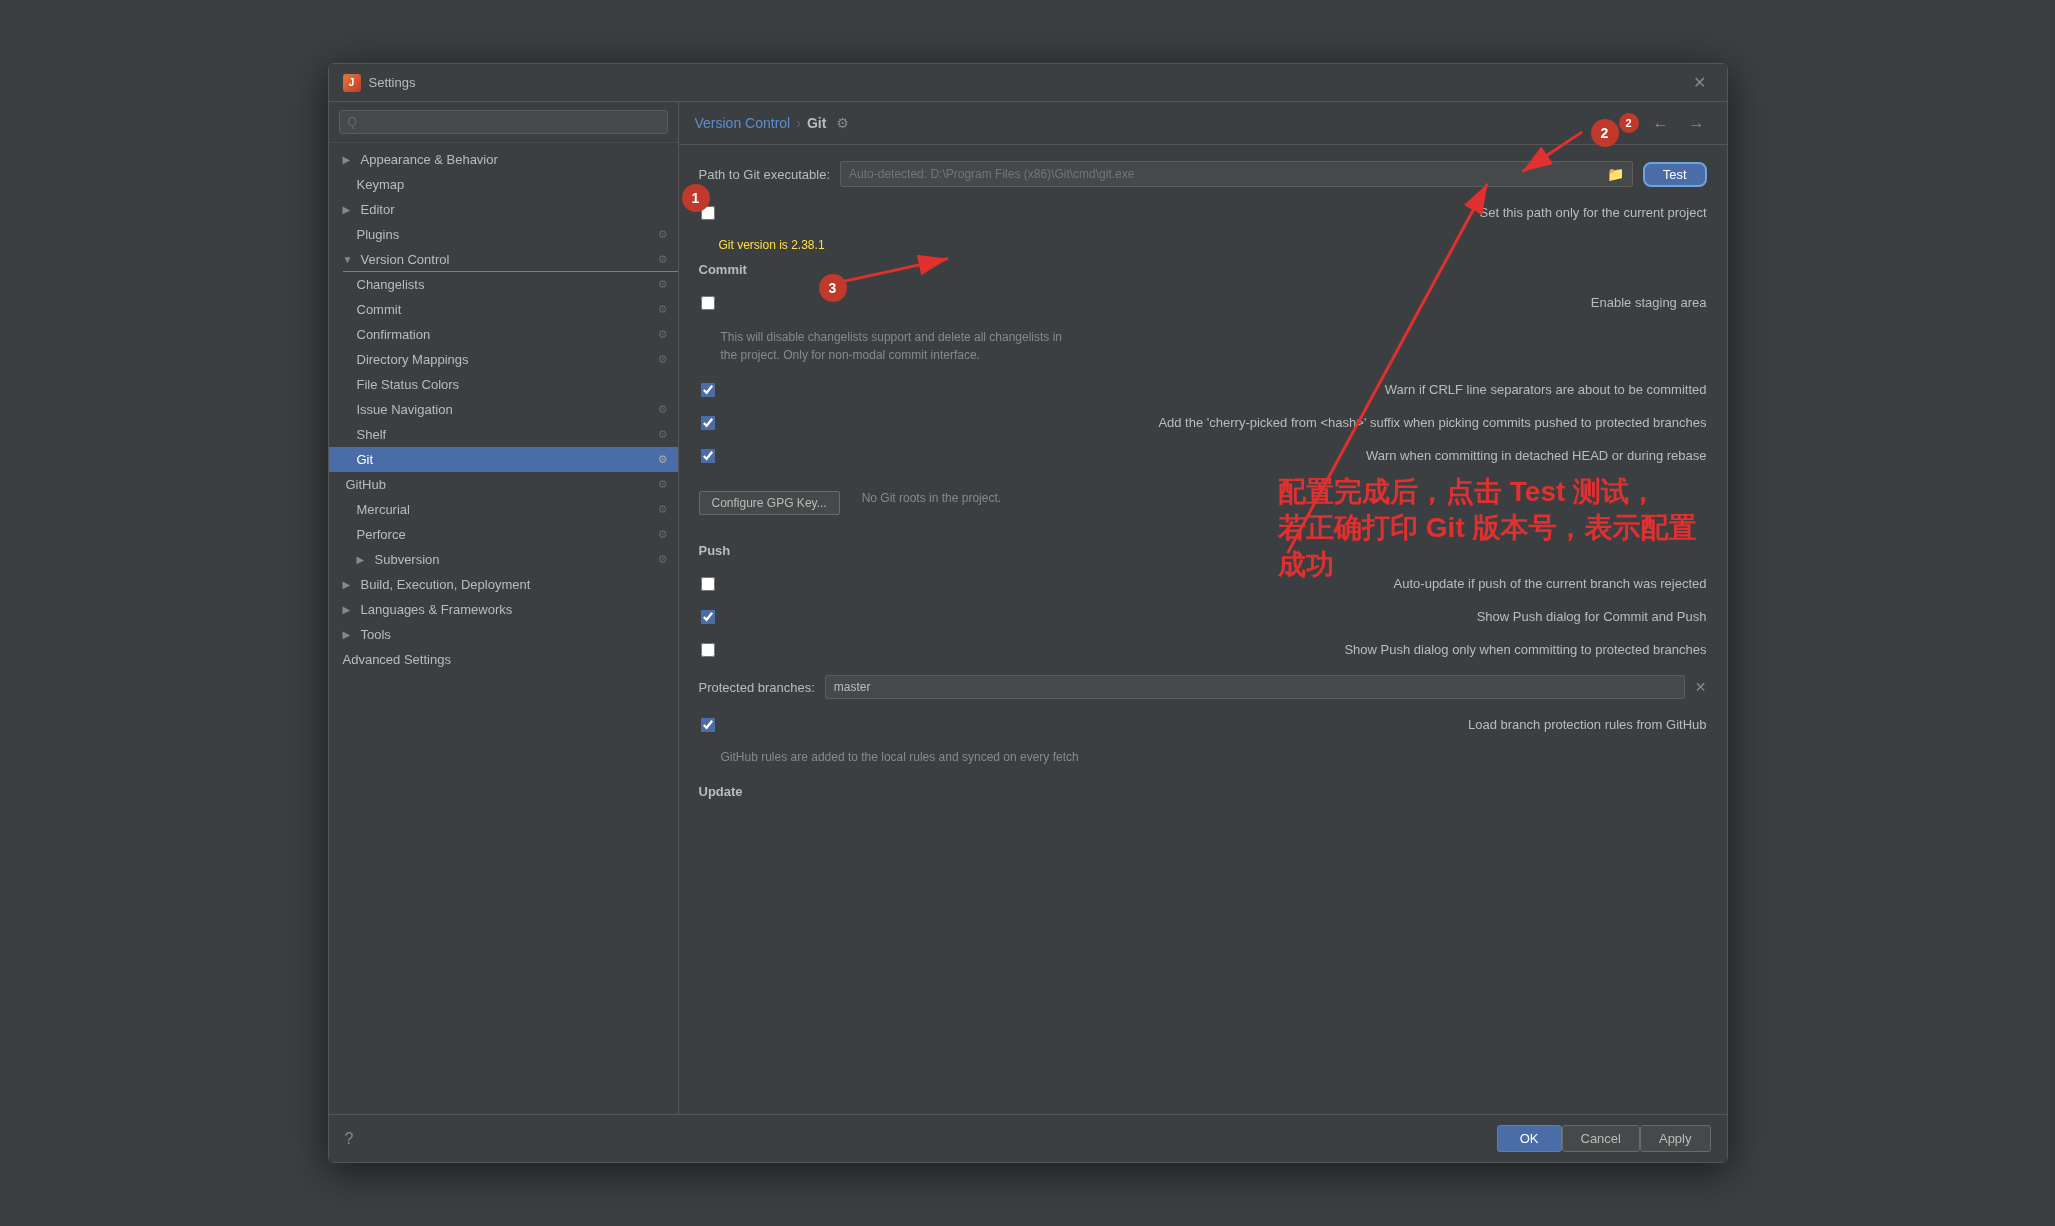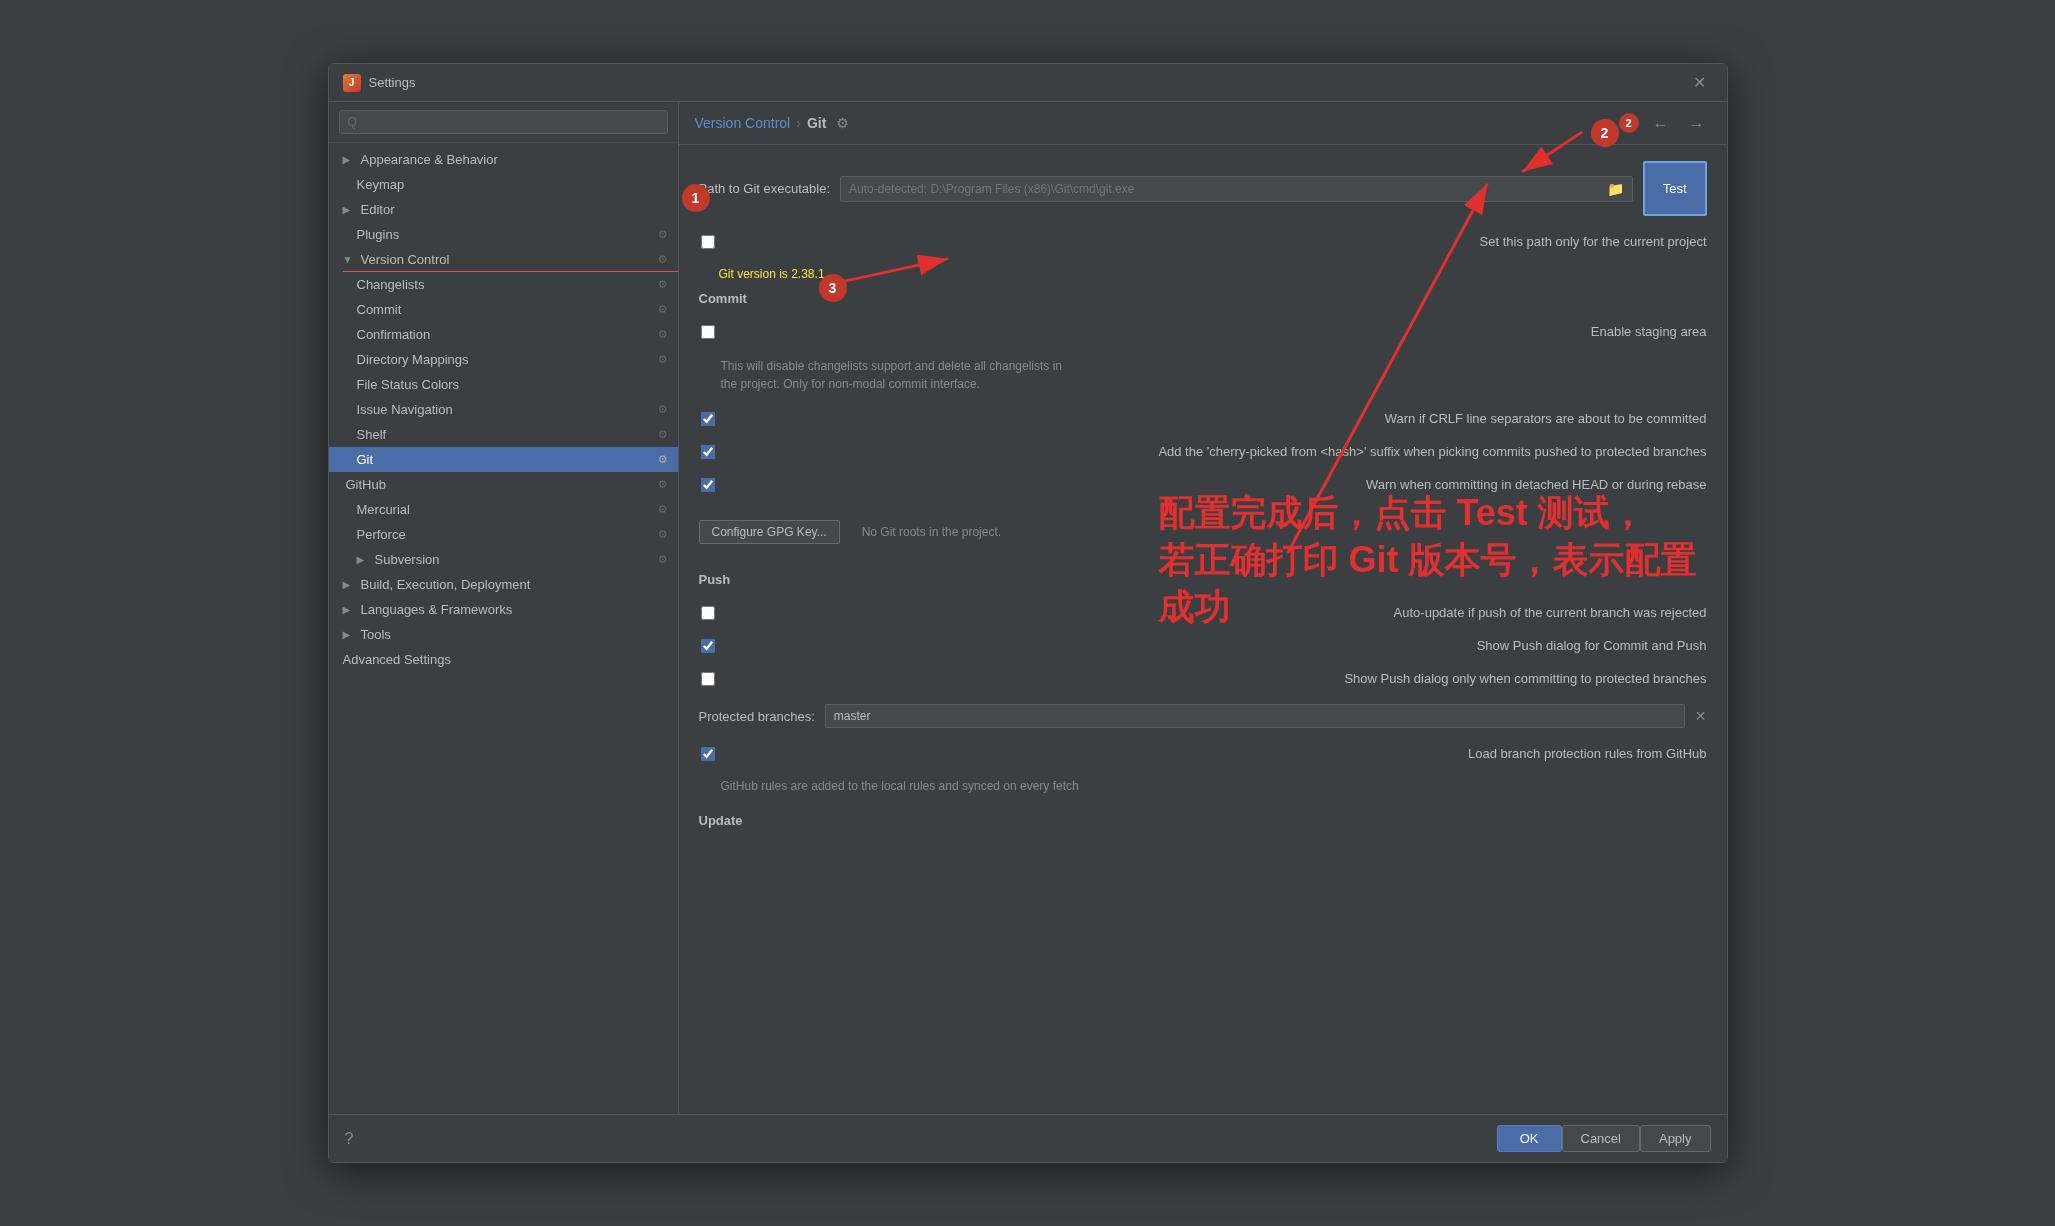--- a/index.html
+++ b/index.html
@@ -210,24 +210,24 @@
       background: none;
       border: none;
       color: #888;
       cursor: pointer;
       font-size: 14px;
     }
     .test-btn {
       background: #4a6da7;
       border: 2px solid #6fa3e0;
       color: #ffffff;
-      padding: 18px 18px;
-      cursor: pointer;
-      font-size: 13px;
-      border-radius: 2px;
+      padding: 3px 18px;
+      cursor: pointer;
+      font-size: 13px;
+      border-radius: 8px;
       white-space: nowrap;
       font-weight: 500;
     }
     .checkbox-row {
       display: flex;
       align-items: center;
       gap: 6px;
       margin: 18px 0;
       padding-left: 2px;
       justify-content: space-between;
@@ -561,21 +561,21 @@
         <div class="checkbox-row">
           <input type="checkbox" id="cherry-pick" checked="" style="">
           <label for="cherry-pick">Add the 'cherry-picked from &lt;hash&gt;' suffix when picking commits pushed to protected branches</label>
         </div>
 
         <div class="checkbox-row">
           <input type="checkbox" id="warn-detached" checked="" style="">
           <label for="warn-detached">Warn when committing in detached HEAD or during rebase</label>
         </div>
 
-        <div style="display:flex;align-items:center;gap:12px;margin:28px 0;">
+        <div style="display:flex;gap:12px;margin:28px 0;">
           <button class="config-btn">Configure GPG Key...</button>
           <span class="no-roots-text">No Git roots in the project.</span>
         </div>
 
         <div class="push-section">
           <div class="section-title">Push</div>
 
           <div class="checkbox-row">
             <input type="checkbox" id="auto-update" style="">
             <label for="auto-update">Auto-update if push of the current branch was rejected</label>
@@ -615,21 +615,21 @@
       <button class="btn-ok">OK</button>
       <button class="btn-cancel">Cancel</button>
       <button class="btn-apply">Apply</button>
     </div>
   </div>
 
   <div class="badge-circle" style="top:120px;left:353px;">1</div>
   <div class="badge-circle" style="top:55px;right:108px;">2</div>
   <div class="badge-circle" style="top:210px;left:490px;">3</div>
 
-  <div class="overlay-annotation" style="top:426px;right:30px;max-width:560px;font-size:36px;font-weight:900;">
+  <div class="overlay-annotation" style="top:410px;right:30px;max-width:560px;font-size:28px;font-weight:900;">
     配置完成后，点击 Test 测试，<br>若正确打印 Git 版本号，表示配置<br>成功
   </div>
 
   <svg class="arrows-svg" viewBox="0 0 1400 1100" preserveAspectRatio="none" style="position:absolute;top:0;left:0;width:100%;height:100%;pointer-events:none;z-index:9;">
 
     <defs>
       <marker id="arrowhead-red" markerWidth="10" markerHeight="7" refX="10" refY="3.5" orient="auto">
         <polygon points="0 0, 10 3.5, 0 7" fill="#e03030"></polygon>
       </marker>
     </defs>

